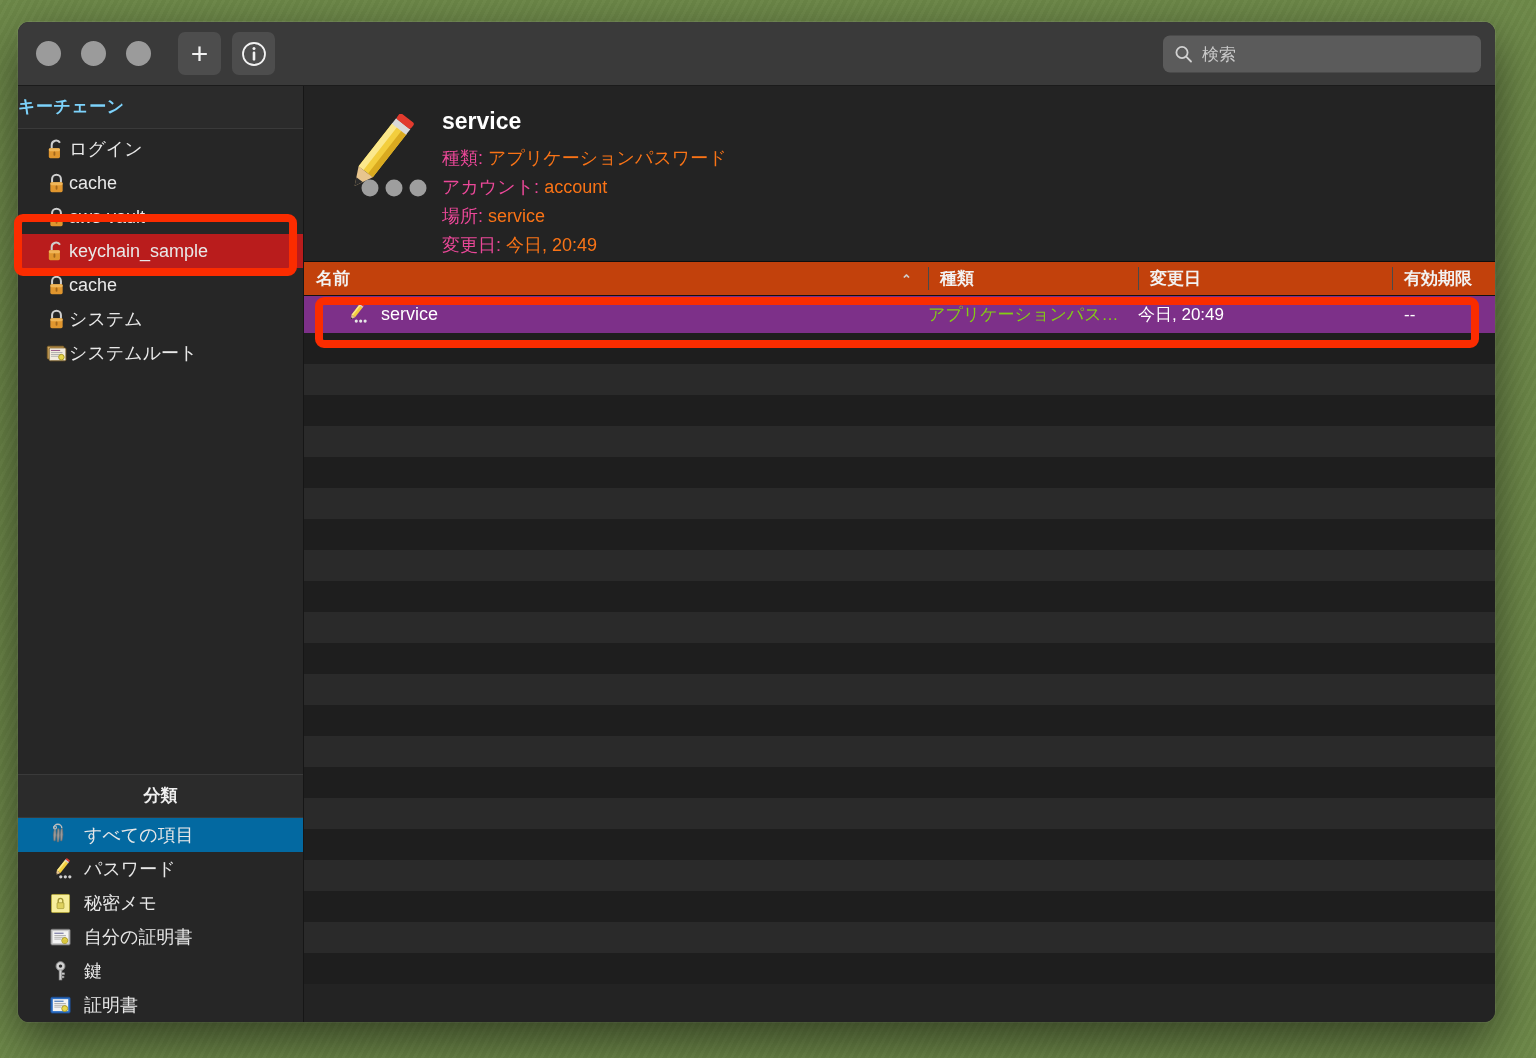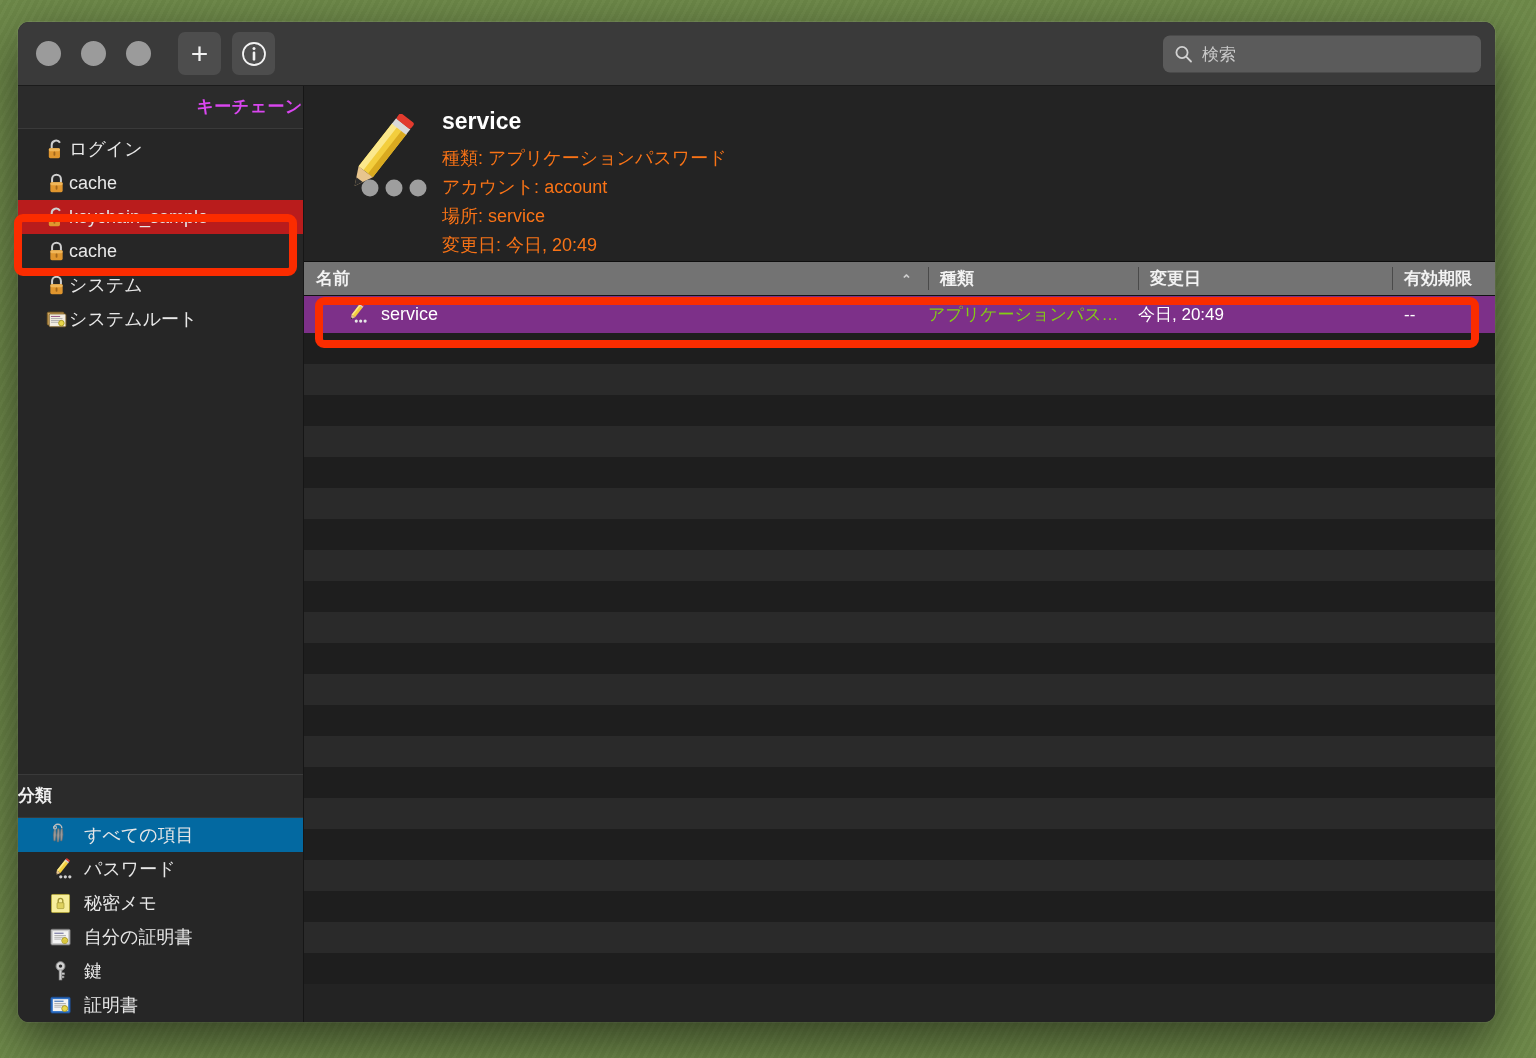--- a/index.html
+++ b/index.html
@@ -83,38 +83,38 @@
   #body-split{ flex:1; display:flex; min-height:0; }
 
   
   #sidebar{
     width:286px; flex:0 0 286px;
     background:#262626;
     border-right:1px solid #161616;
     display:flex; flex-direction:column;
   }
   .sb-header{
-    text-align:right; color:#d946ef;
+    text-align:left; color:#7dd3fc;
     font-size:17px; font-weight:700;
     padding:9px 0 10px;
     background:#2b2b2b;
     border-bottom:1px solid #3a3a3a;
     letter-spacing:.5px;
   }
   .sb-list{ padding:3px 0 0; }
   .sb-row{
     display:flex; align-items:center; 
     height:34px; padding-left:26px;
     color:#e8e8e8; font-size:18px;
     white-space:nowrap;
   }
   .sb-row.sel{ background:#b91c1c; }
   .sb-spacer{ flex:1; }
   .sb-cat-header{
-    color:#f0f0f0;
+    text-align:center; color:#f0f0f0;
     font-size:17px; font-weight:700;
     padding:9px 0 10px;
     background:#2b2b2b;
     border-top:1px solid #3a3a3a;
     border-bottom:1px solid #3a3a3a;
   }
   .sb-cat-row{
     display:flex; align-items:center; gap:11px;
     height:34px; padding-left:30px;
     color:#e8e8e8; font-size:18px;
@@ -132,28 +132,28 @@
     padding:22px 0 0 28px;
     border-bottom:1px solid #0e0e0e;
   }
   #detail-icon{ width:104px; flex:0 0 104px; display:flex; justify-content:center; padding-top:6px; }
   #detail-text{ padding-left:6px; }
   #detail-title{
     color:#ffffff; font-size:23px; font-weight:700;
     margin-bottom:9px;
   }
   .dline{ color:#e4e4e4; font-size:18px; line-height:1.62; white-space:nowrap; }
-  .dkey{ color:#f97316; }
+  .dkey{ color:#ec4899; }
   .dval{ color:#f97316; }
 
   
   #table-wrap{ flex:1; display:flex; flex-direction:column; min-height:0; }
   #thead{
     height:34px; flex:0 0 34px;
-    background:#737373;
+    background:#c2410c;
     display:flex; align-items:flex-end;
     color:#f2f2f2; font-size:17px; font-weight:700;
     border-bottom:1px solid #121212;
   }
   .th{ position:relative; height:100%; display:flex; align-items:center; padding-left:12px; }
   .th + .th::before{
     content:""; position:absolute; left:0; top:5px; bottom:5px;
     width:1px; background:#4a4a4a;
   }
   .th-name{ width:624px; flex:0 0 624px; }
@@ -258,20 +258,29 @@
         <div class="sb-row">
           <svg class="ic" viewBox="0 0 26 26">
             <path d="M8.4 12 V8.4 a4.6 4.6 0 0 1 9.2 0 V12" fill="none" stroke="#cfcfcf" stroke-width="2.1"></path>
             <rect x="6.6" y="11.6" width="12.8" height="10.4" rx="1.6" fill="#e0962e"></rect>
             <rect x="6.6" y="11.6" width="12.8" height="3.1" rx="1.4" fill="#f0b659"></rect>
             <rect x="12.1" y="15.2" width="1.9" height="4.2" rx=".9" fill="#a3671b"></rect>
           </svg>
           <span>cache</span>
         </div>
 
+        <div class="sb-row">
+          <svg class="ic" viewBox="0 0 26 26">
+            <path d="M8.4 12 V8.4 a4.6 4.6 0 0 1 9.2 0 V12" fill="none" stroke="#cfcfcf" stroke-width="2.1"></path>
+            <rect x="6.6" y="11.6" width="12.8" height="10.4" rx="1.6" fill="#e0962e"></rect>
+            <rect x="6.6" y="11.6" width="12.8" height="3.1" rx="1.4" fill="#f0b659"></rect>
+            <rect x="12.1" y="15.2" width="1.9" height="4.2" rx=".9" fill="#a3671b"></rect>
+          </svg>
+          <span>aws-vault</span>
+        </div>
 
         <div class="sb-row sel">
           <svg class="ic" viewBox="0 0 26 26">
             <path d="M8 12 V8.2 a4.6 4.6 0 0 1 8.6 -2.2" fill="none" stroke="#cfcfcf" stroke-width="2.1"></path>
             <rect x="5" y="11.6" width="11.6" height="10.4" rx="1.6" fill="#e0962e"></rect>
             <rect x="5" y="11.6" width="11.6" height="3.1" rx="1.4" fill="#f0b659"></rect>
             <rect x="9.9" y="15.2" width="1.9" height="4.2" rx=".9" fill="#a3671b"></rect>
           </svg>
           <span>keychain_sample</span>
         </div>

